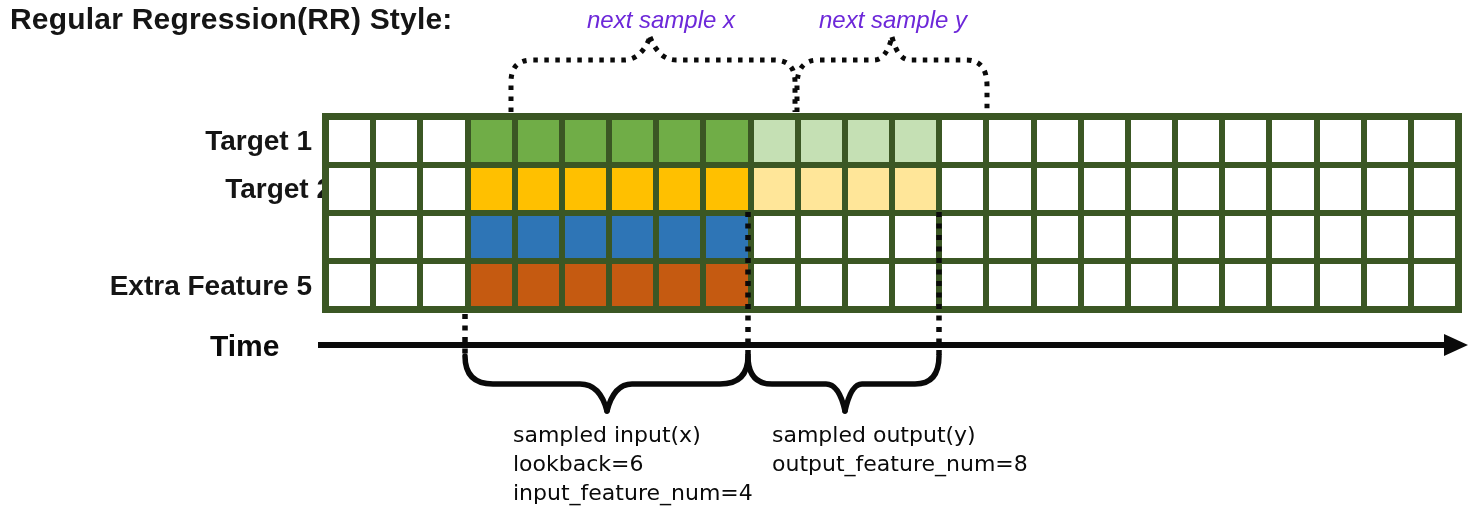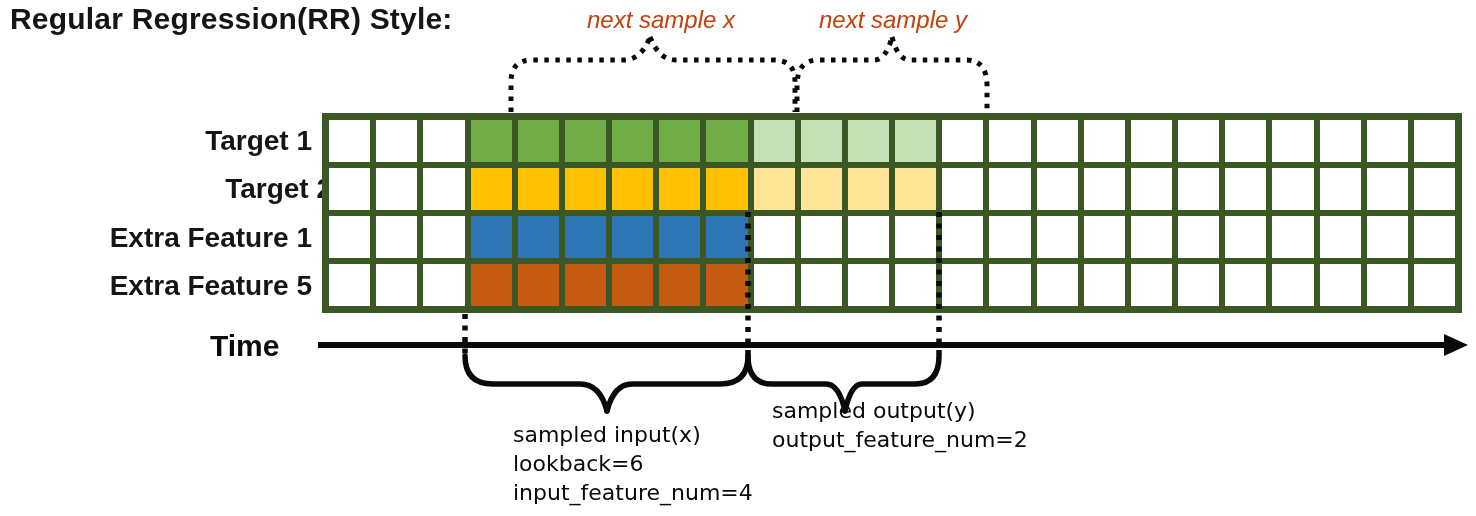--- a/index.html
+++ b/index.html
@@ -6,21 +6,21 @@
   .canvas{
     position:relative;width:1476px;height:516px;background:#ffffff;overflow:hidden;
     font-family:"Liberation Sans", sans-serif;color:#111;
   }
   .title{
     position:absolute;left:10px;top:2px;font-size:30px;font-weight:bold;
     letter-spacing:0.2px;color:#151515;
   }
   .top-label{
     position:absolute;top:6px;font-size:24px;font-style:italic;font-weight:500;
-    color:#c2410c;white-space:nowrap;transform:translateX(-50%);
+    color:#6d28d9;white-space:nowrap;transform:translateX(-50%);
   }
   .top-label.x{left:661px;}
   .top-label.y{left:893px;}
   .row-label{
     position:absolute;left:0;width:312px;text-align:right;font-size:28px;
     font-weight:bold;color:#151515;line-height:28px;white-space:nowrap;
   }
   .grid{
     position:absolute;left:322px;top:113px;width:1140px;height:200px;
     box-sizing:border-box;display:grid;
@@ -30,35 +30,34 @@
   .cell{width:100%;height:100%;}
   .overlay{position:absolute;left:0;top:0;pointer-events:none;}
   .time-label{
     position:absolute;left:210px;top:329px;font-size:30px;font-weight:bold;color:#0a0a0a;
   }
   .note{
     position:absolute;font-size:22px;font-weight:500;color:#0a0a0a;
     font-family:"DejaVu Sans","Liberation Sans",sans-serif;line-height:29px;white-space:nowrap;
   }
   .note.left{left:513px;top:420px;}
-  .note.right{left:772px;top:396px;}
+  .note.right{left:772px;top:420px;}
 </style>
 </head>
 <body>
 
 <div class="canvas">
 
   <div class="title">Regular Regression(RR) Style:</div>
 
   <div class="top-label x">next sample x</div>
   <div class="top-label y">next sample y</div>
 
   <div class="row-label" style="top:127px;">Target 1</div>
   <div class="row-label" style="top:175px;padding-left:20px;">Target 2</div>
-  <div class="row-label" style="top:224px;">Extra Feature 1</div>
   <div class="row-label" style="top:272px;">Extra Feature 5</div>
 
   <div class="grid" style="background: rgb(59, 87, 36);">
       <div class="cell" style="background: rgb(255, 255, 255);"></div>
       <div class="cell" style="background: rgb(255, 255, 255);"></div>
       <div class="cell" style="background: rgb(255, 255, 255);"></div>
       <div class="cell" style="background: rgb(112, 173, 71);"></div>
       <div class="cell" style="background: rgb(112, 173, 71);"></div>
       <div class="cell" style="background: rgb(112, 173, 71);"></div>
       <div class="cell" style="background: rgb(112, 173, 71);"></div>
@@ -188,16 +187,16 @@
   <div class="time-label">Time</div>
 
   <div class="note left">
     <div>sampled input(x)</div>
     <div>lookback=6</div>
     <div>input_feature_num=4</div>
   </div>
 
   <div class="note right">
     <div>sampled output(y)</div>
-    <div>output_feature_num=2</div>
+    <div>output_feature_num=8</div>
   </div>
 
 </div>
 
 </body></html>

